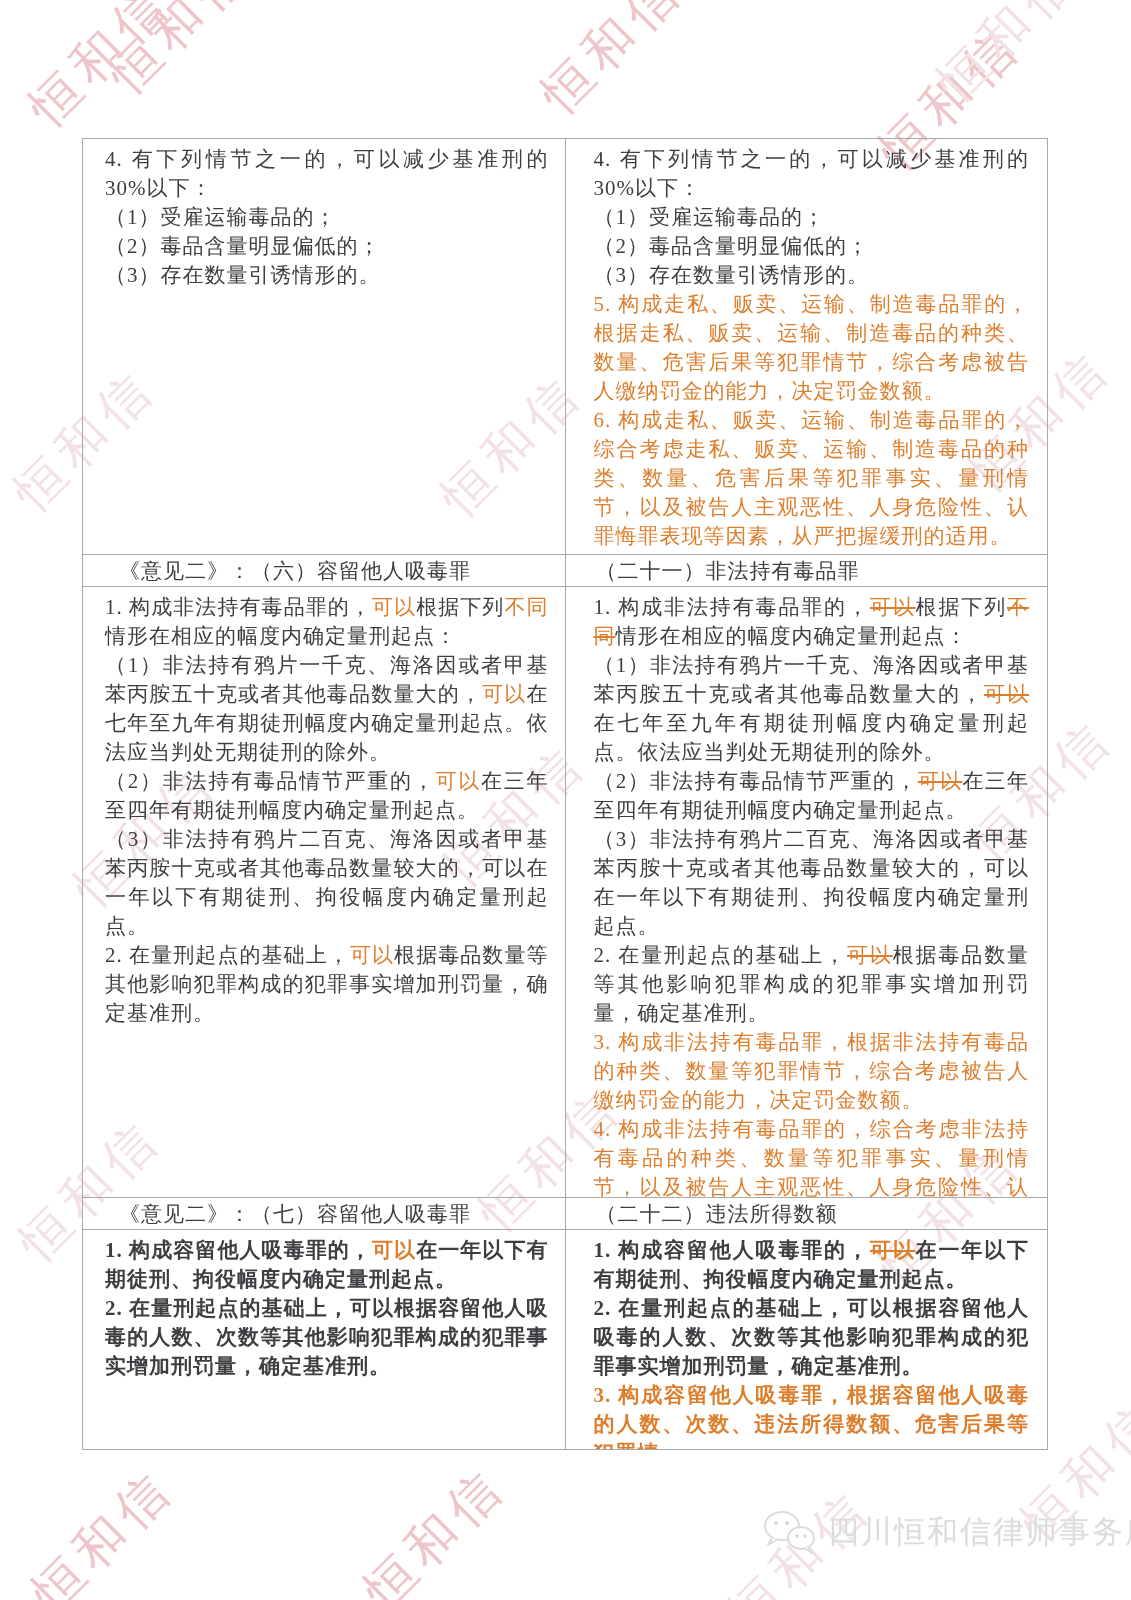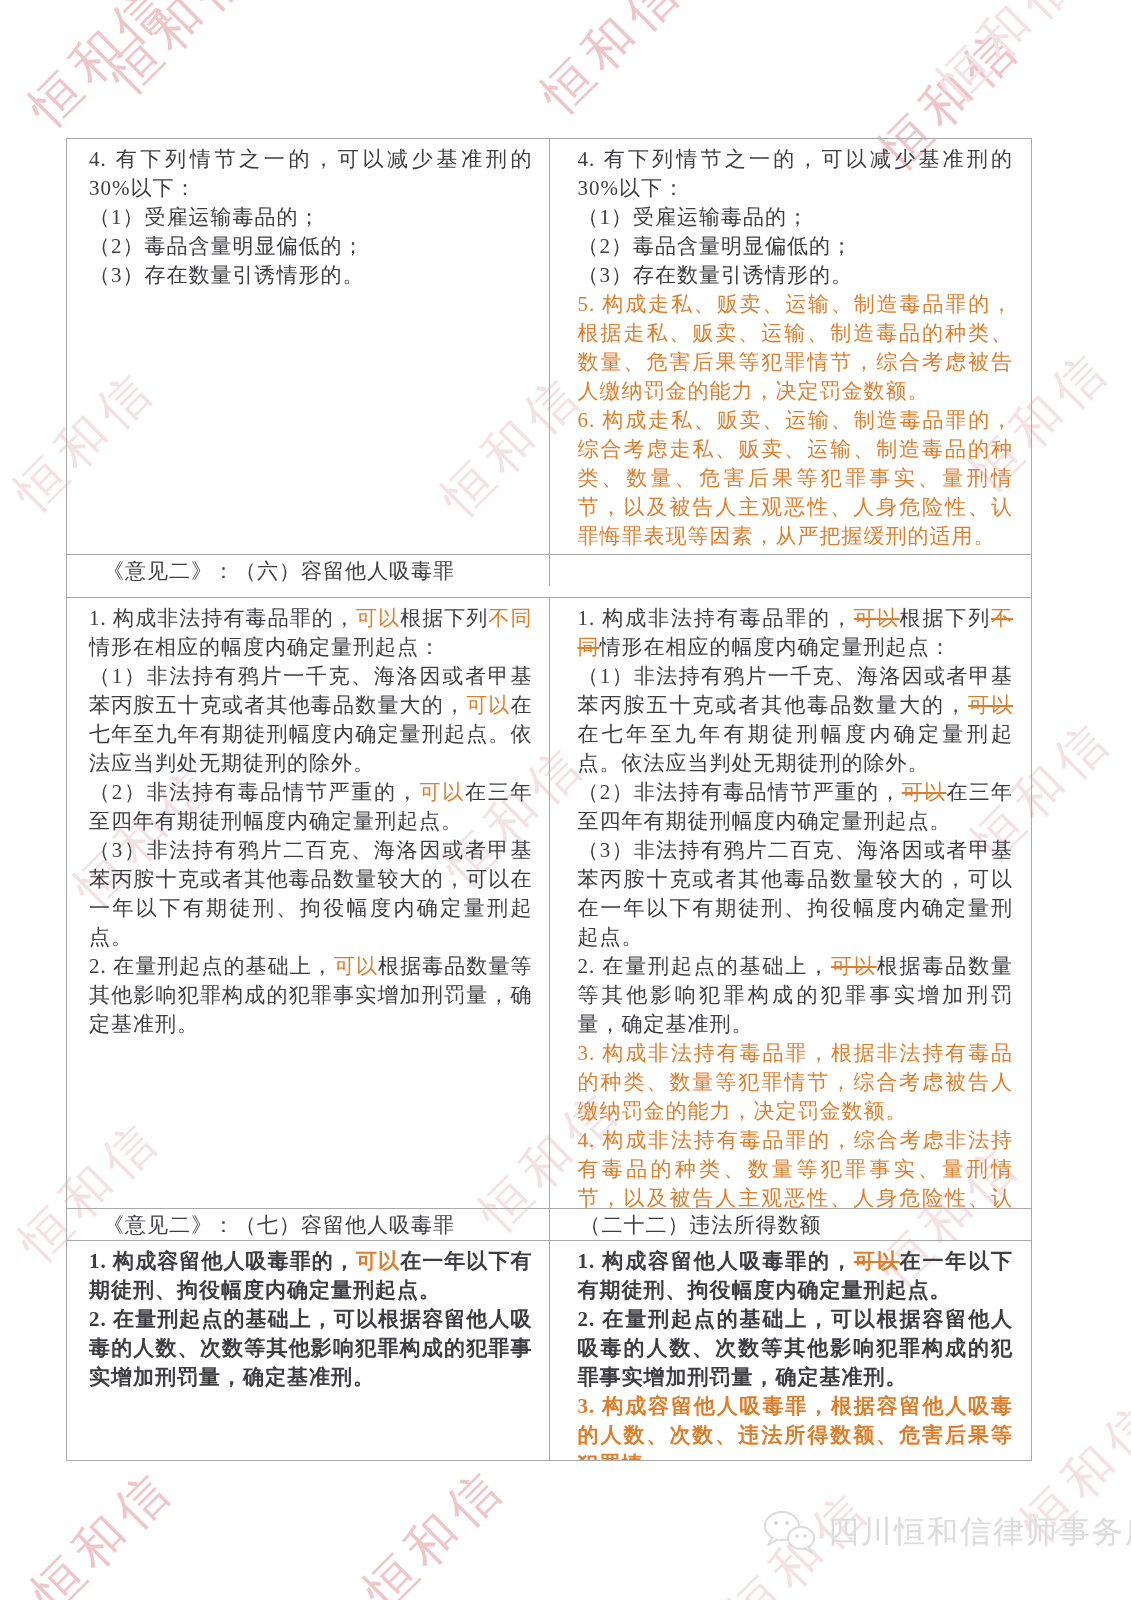--- a/index.html
+++ b/index.html
@@ -11,33 +11,33 @@
   .wm{
     position:absolute;white-space:nowrap;
     font-size:50px;letter-spacing:8px;font-weight:400;
     transform:translate(-50%,-50%) rotate(-45deg);
     pointer-events:none;z-index:1;user-select:none;
   }
   .wm-strong{color:#eec6c9;}
   .wm-soft{color:#f3e2e5;}
   
   .doc-table{
-    position:absolute;left:66px;top:138px;width:966px;z-index:2;
+    position:absolute;left:82px;top:138px;width:966px;z-index:2;
     border:1px solid #a9a9a9;box-sizing:border-box;background:transparent;
   }
   .t-row{display:flex;box-sizing:border-box;}
   .t-row + .t-row{border-top:1px solid #a9a9a9;}
   .t-cell{
     box-sizing:border-box;overflow:hidden;
     color:#3e3e42;font-size:21px;line-height:29px;letter-spacing:1px;
   }
   .t-cell.left{width:483px;border-right:1px solid #a9a9a9;padding:6px 16px 4px 22px;}
   .t-cell.right{width:482px;padding:6px 18px 4px 28px;}
   .row-body-1{height:415px;}
-  .row-body-2{height:611px;margin-top:11px;}
+  .row-body-2{height:611px;}
   .row-body-3{height:220px;font-weight:bold;}
   .row-header{height:32px;}
   .row-header .t-cell{padding-top:2px;padding-bottom:0;line-height:28px;}
   .row-header .t-cell.left{padding-left:36px;}
   .row-header .t-cell.right{padding-left:30px;}
   .para{margin:0;text-align:justify;}
   .seg-orange{color:#dd7e2c;}
   .seg-strike{text-decoration:line-through;text-decoration-thickness:2px;text-decoration-color:#dd7e2c;}
   
   .footer-brand{
@@ -90,20 +90,21 @@
           <p class="para"><span>（1）受雇运输毒品的；</span></p>
           <p class="para"><span>（2）毒品含量明显偏低的；</span></p>
           <p class="para"><span>（3）存在数量引诱情形的。</span></p>
           <p class="para"><span class="seg-orange">5. 构成走私、贩卖、运输、制造毒品罪的，根据走私、贩卖、运输、制造毒品的种类、数量、危害后果等犯罪情节，综合考虑被告人缴纳罚金的能力，决定罚金数额。</span></p>
           <p class="para"><span class="seg-orange">6. 构成走私、贩卖、运输、制造毒品罪的，综合考虑走私、贩卖、运输、制造毒品的种类、数量、危害后果等犯罪事实、量刑情节，以及被告人主观恶性、人身危险性、认罪悔罪表现等因素，从严把握缓刑的适用。</span></p>
         </div>
     </div>
 
     <div class="t-row row-header">
       <div class="t-cell left">《意见二》：（六）容留他人吸毒罪</div>
+      <div class="t-cell right">（二十一）非法持有毒品罪</div>
     </div>
 
     <div class="t-row row-body-2">
       <div class="t-cell left">
           <p class="para"><span>1. 构成非法持有毒品罪的，</span><span class="seg-orange">可以</span><span>根据下列</span><span class="seg-orange">不同</span><span>情形在相应的幅度内确定量刑起点：</span></p>
           <p class="para"><span>（1）非法持有鸦片一千克、海洛因或者甲基苯丙胺五十克或者其他毒品数量大的，</span><span class="seg-orange">可以</span><span>在七年至九年有期徒刑幅度内确定量刑起点。依法应当判处无期徒刑的除外。</span></p>
           <p class="para"><span>（2）非法持有毒品情节严重的，</span><span class="seg-orange">可以</span><span>在三年至四年有期徒刑幅度内确定量刑起点。</span></p>
           <p class="para"><span>（3）非法持有鸦片二百克、海洛因或者甲基苯丙胺十克或者其他毒品数量较大的，可以在一年以下有期徒刑、拘役幅度内确定量刑起点。</span></p>
           <p class="para"><span>2. 在量刑起点的基础上，</span><span class="seg-orange">可以</span><span>根据毒品数量等其他影响犯罪构成的犯罪事实增加刑罚量，确定基准刑。</span></p>
         </div>

